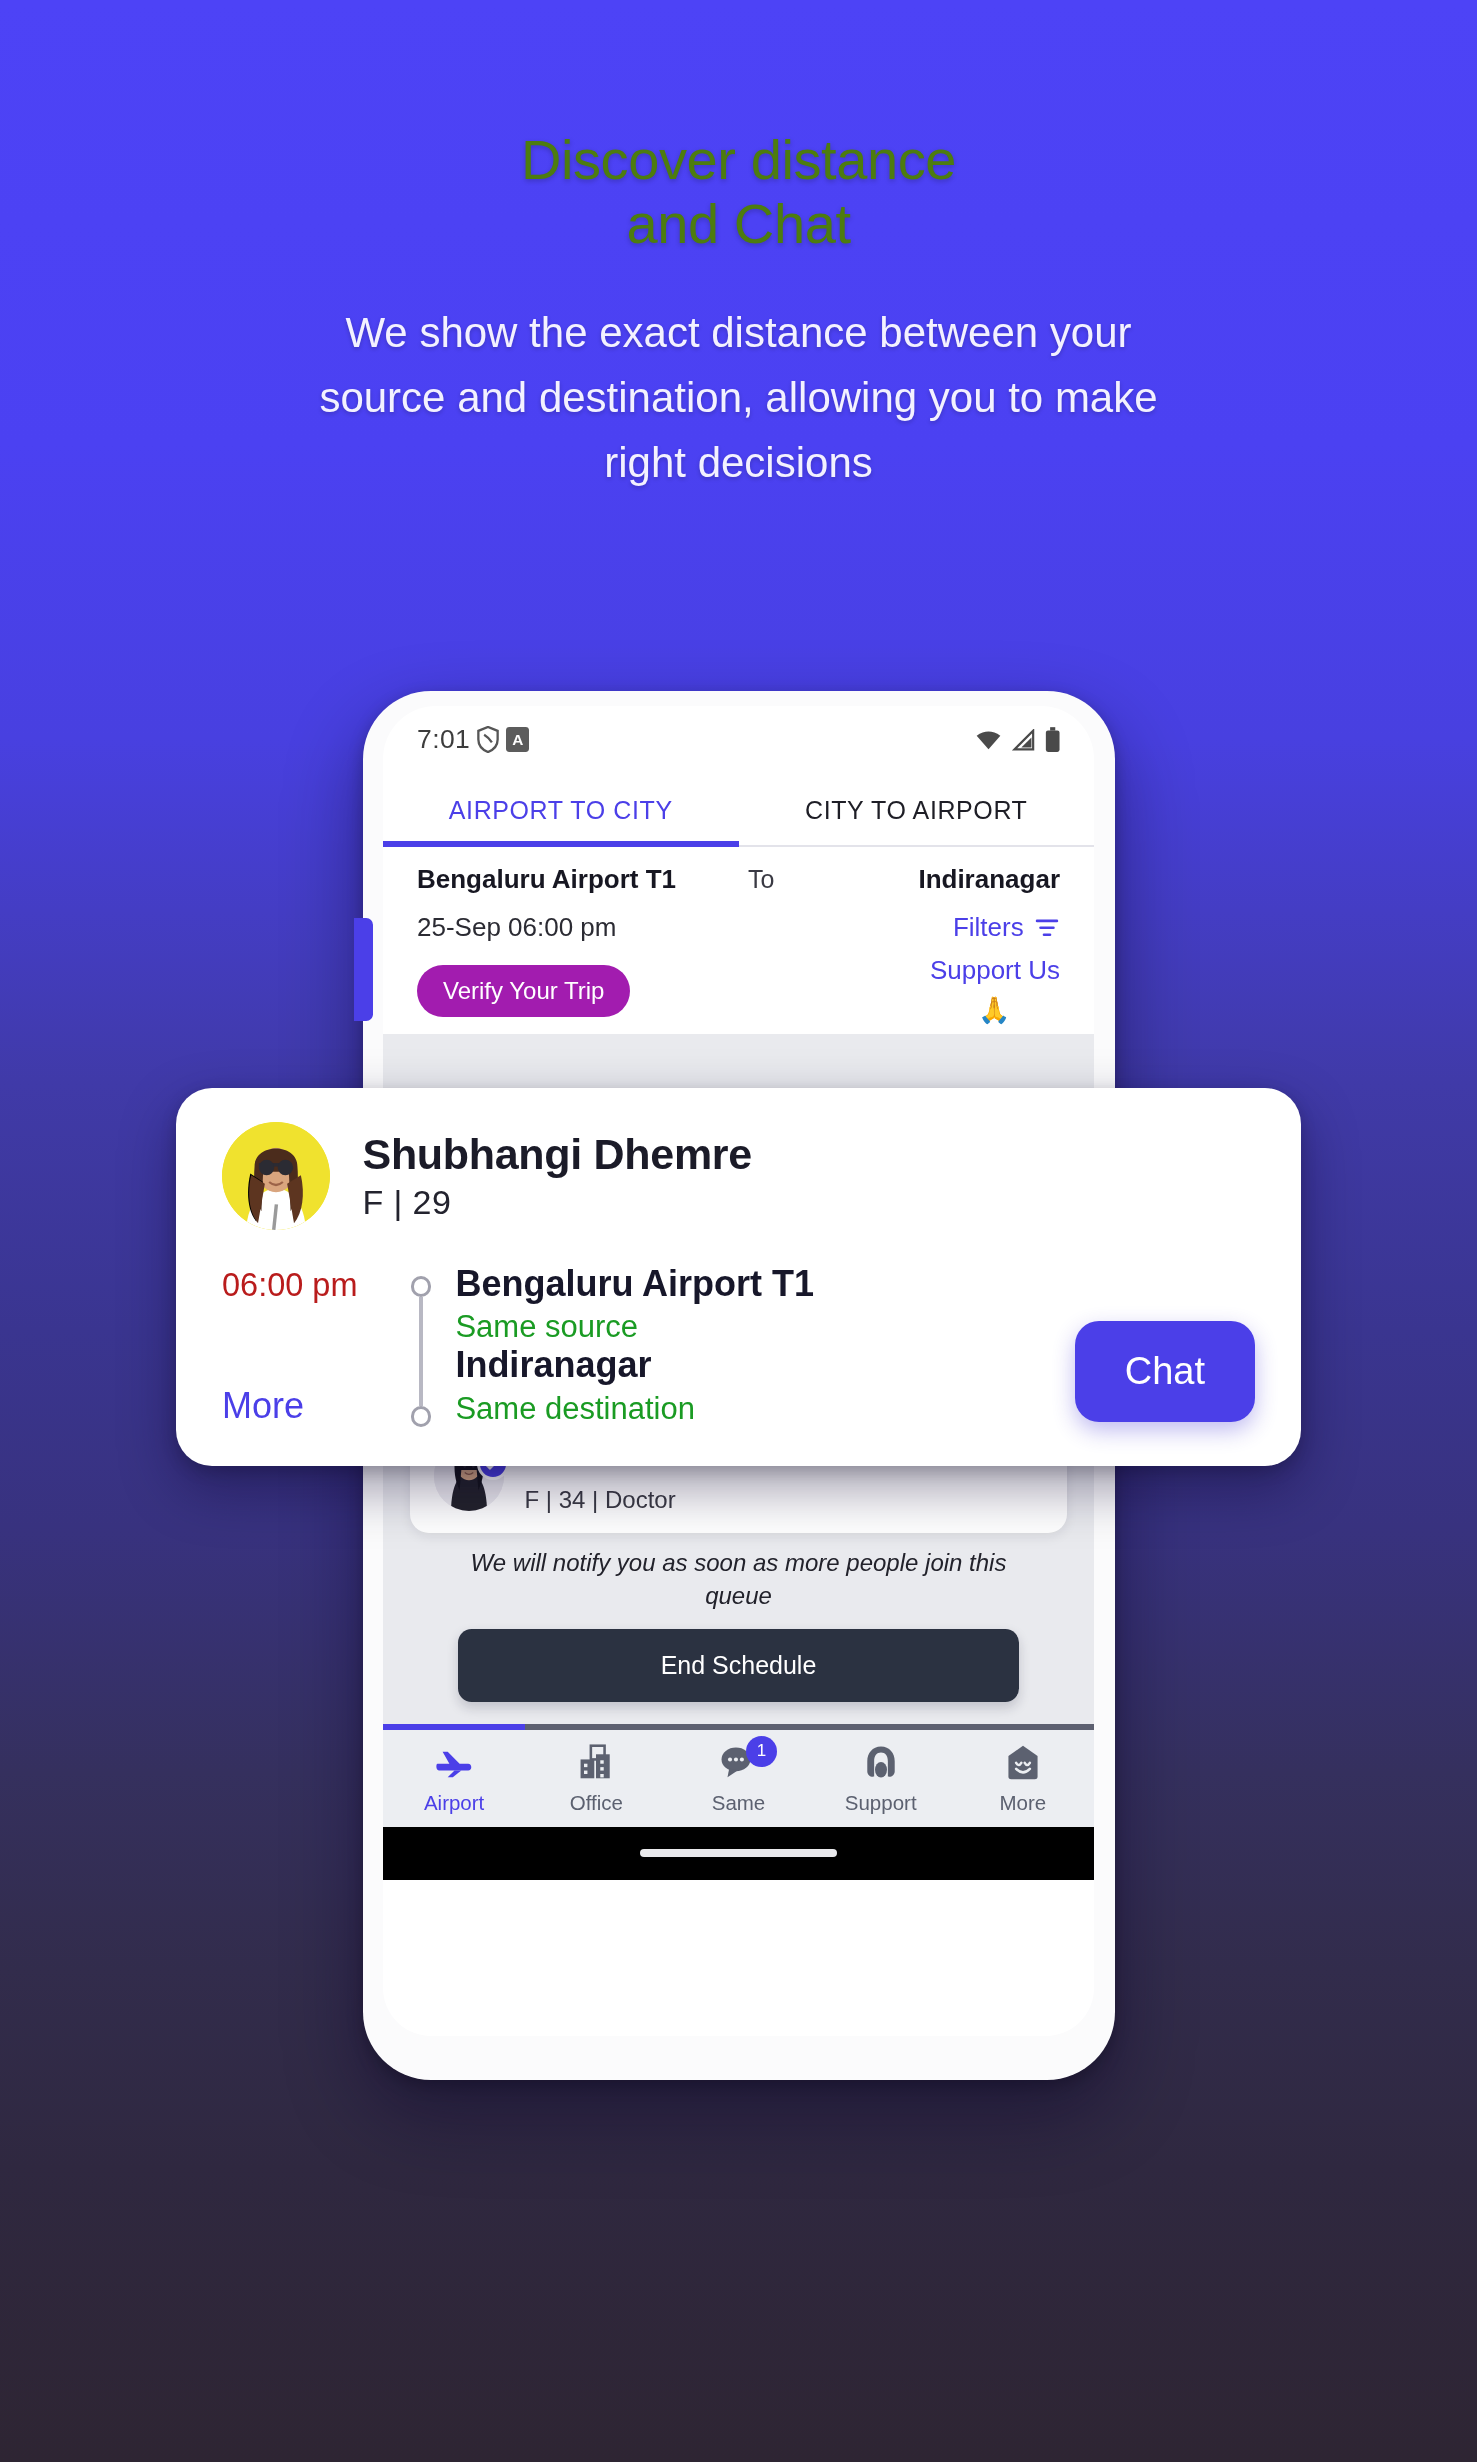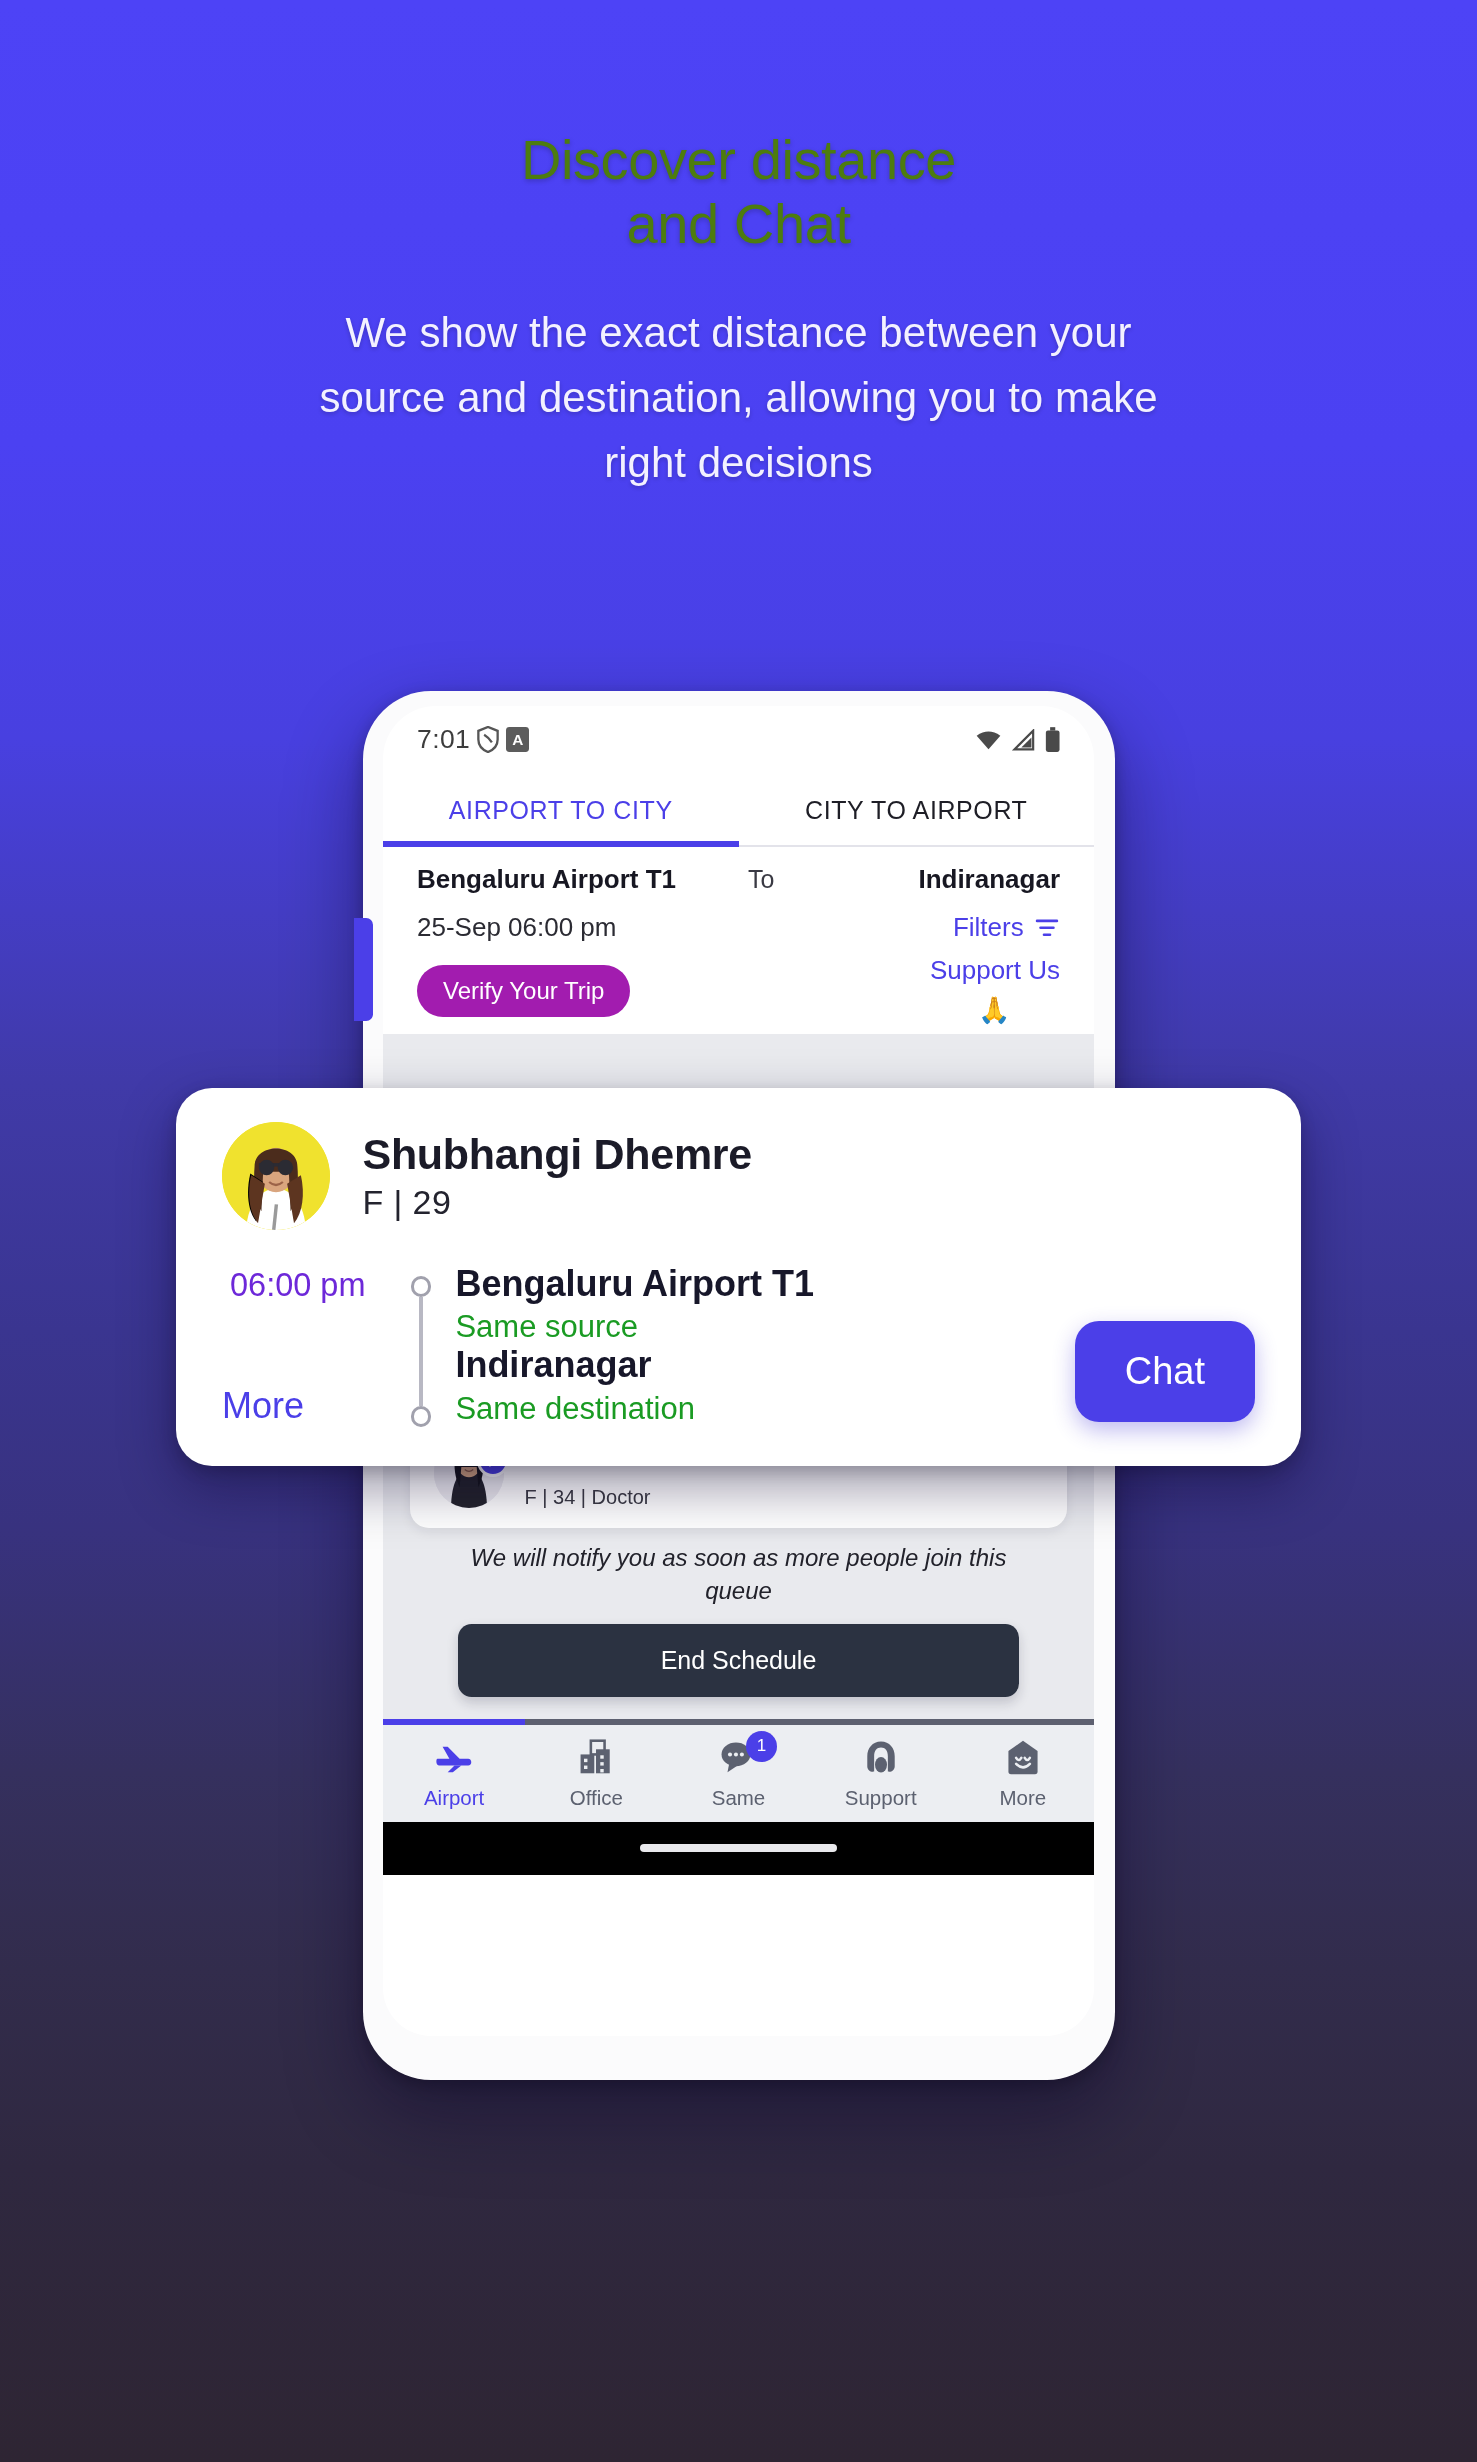--- a/index.html
+++ b/index.html
@@ -135,21 +135,21 @@
     width:70px;height:70px;border-radius:50%;overflow:hidden;background:#eceaf2;
     position:relative;
   }
   .verified {
     position:absolute; right:-5.1px; top:6.8px; width:32.5px;height:32.5px;border-radius:50%;
     background:#4b3fe8; display:flex;align-items:center;justify-content:center;
     border:3.4px solid #fff;
   }
   .verified svg { display:block; }
   .p-name { font-size:25px; font-weight:700; color:#171722; }
-  .p-meta { font-size:20px; color:#3b3b44; margin-top:19px; }
+  .p-meta { font-size:24px; color:#3b3b44; margin-top:19px; }
 
   .notify {
     text-align:center; font-style:italic; font-size:24px; color:#22222b;
     line-height:1.38; padding:13.7px 48px 8.5px 48px;
   }
   .end-btn {
     display:block; width:calc(100% - 96px); margin:8.5px auto 0 auto;
     background:#2b3241; color:#fff; border:none;
     font-size:25px; padding:22px 0; border-radius:13.7px;
     box-shadow:0 5.1px 12px rgba(20,20,50,.18);
@@ -191,21 +191,21 @@
   }
   .f-head { display:flex; align-items:center; gap:32.5px; }
   .f-avatar {
     width:108px;height:108px;border-radius:50%;overflow:hidden;flex:none;
     background:#f0e22e; position:relative;
   }
   .f-name { font-size:43px; font-weight:700; color:#1b1b28; letter-spacing:-0.3px; }
   .f-meta { font-size:34px; color:#23232e; margin-top:3.4px; letter-spacing:0.4px; }
   .f-route { display:flex; margin-top:34px; }
   .f-times { width:180px; display:flex; flex-direction:column; justify-content:space-between; padding-top:3.4px; }
-  .f-time { font-size:32.5px; color:#6d28d9;margin-left:8px; }
+  .f-time { font-size:32.5px; color:#b91c1c; }
   .f-more { font-size:36px; color:#4b3fe8; }
   .f-timeline { width:38px; display:flex; flex-direction:column; align-items:center; padding-top:12px; }
   .f-dot { width:20.5px;height:20.5px;border-radius:50%;border:3.4px solid #a1a1ad;background:#fff;flex:none; }
   .f-line { width:3.4px; background:#b8b8c3; flex:1; min-height:63px; }
   .f-stops { flex:1; display:flex; flex-direction:column; justify-content:space-between; padding-left:15.4px; }
   .f-stop-name { font-size:36px; font-weight:700; color:#17172a; line-height:1.12; }
   .f-stop-sub { font-size:31px; color:#1a9b23; margin-top:5.1px; }
   .f-chat {
     align-self:flex-end; background:#4b3fe8; color:#fff; border:none;
     font-size:38px; padding:29px 50px; border-radius:24px;

